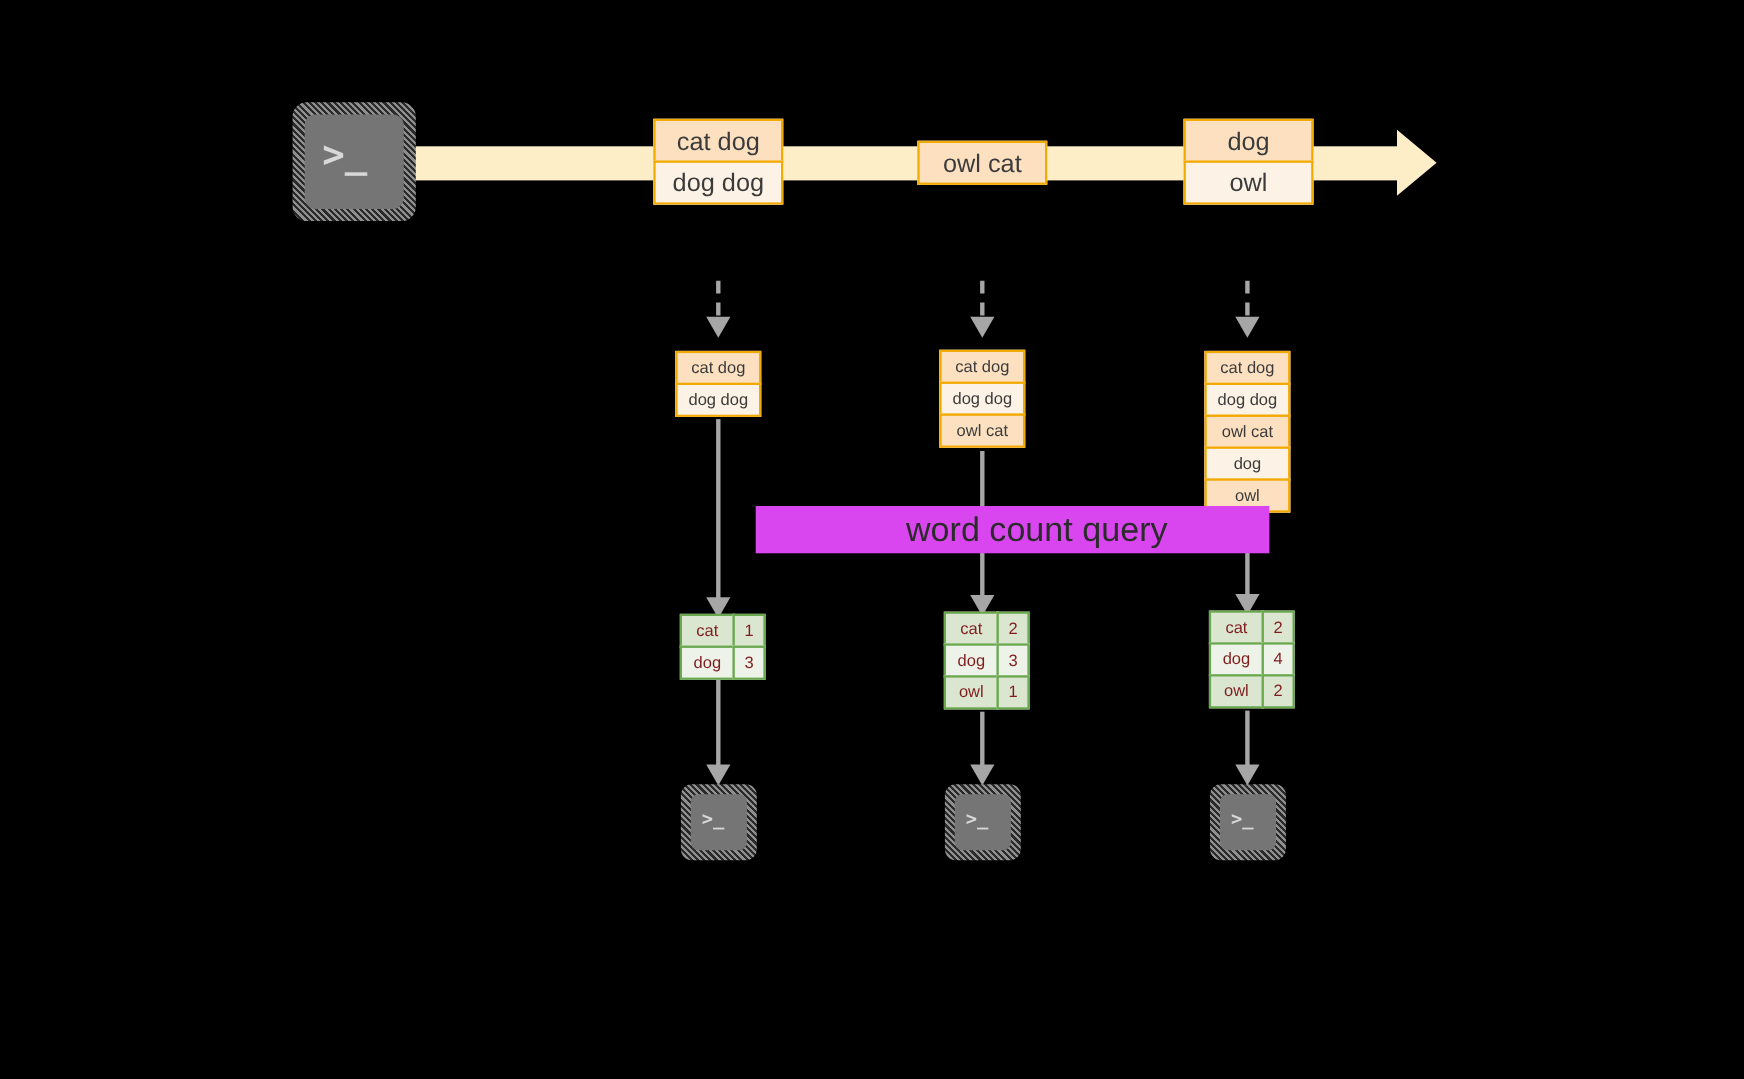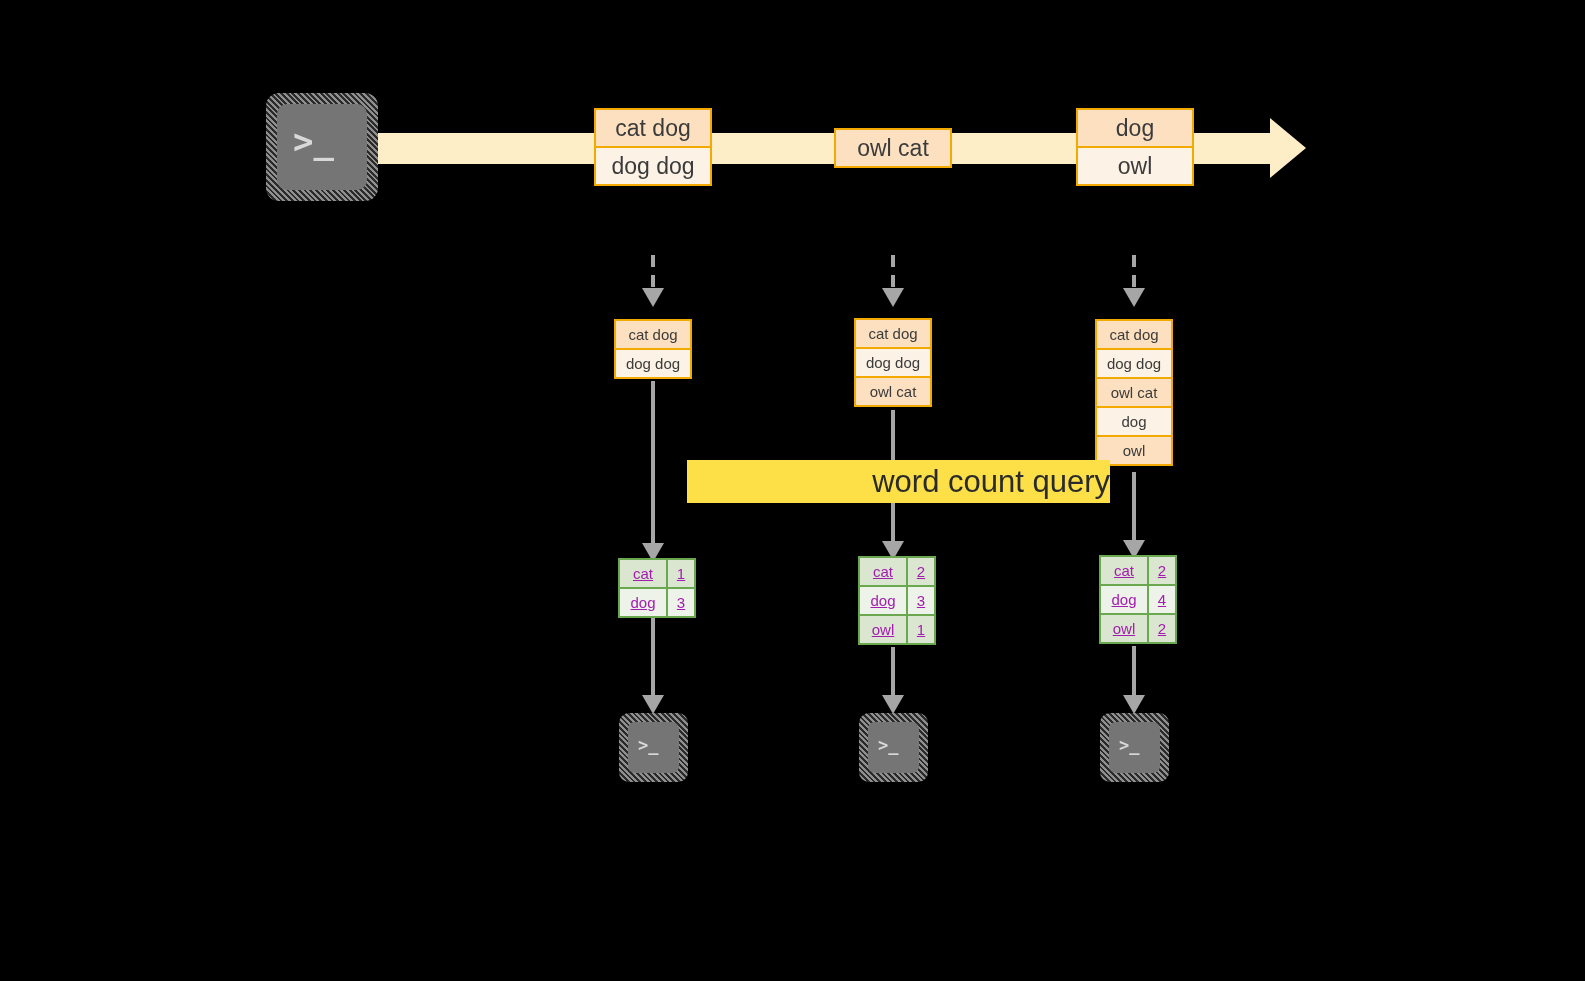--- a/index.html
+++ b/index.html
@@ -105,28 +105,27 @@
   .kv-table {
     position: absolute;
     box-sizing: border-box;
     border-collapse: collapse;
   }
   .kv-row { display: flex; }
   .kv-cell {
     box-sizing: border-box;
     border: 2px solid #6aa84f;
     background: #dbe6d1;
-    color: #a21caf;
+    color: #7f1d1d;
     font-size: 15px;
     height: 31px;
     display: flex;
     align-items: center;
     justify-content: center;
     white-space: nowrap;
-    text-decoration: underline;
   }
   .kv-cell.key { width: 50px; }
   .kv-cell.val { width: 30px; }
   .kv-row.alt .kv-cell { background: #eef3ea; }
 
   
   .v-line {
     position: absolute;
     width: 4px;
     background: #a6a6a6;
@@ -145,27 +144,28 @@
     position: absolute;
     width: 0; height: 0;
     border-left: 11px solid transparent;
     border-right: 11px solid transparent;
     border-top: 19px solid #a6a6a6;
   }
 
   
   .banner {
     position: absolute;
-    background: #fde047;
+    background: #d946ef;
     color: #2b2b2b;
     display: flex;
     align-items: center;
-    justify-content: flex-end;
+    justify-content: center;
     font-size: 31px;
     white-space: nowrap;
+    padding-left: 44px;
   }
 </style>
 </head>
 <body>
 
 <div id="stage">
 
   <div class="stream-band" style="left:360px; top:133px; width:910px; height:31px;"></div>
 
   <div class="stream-head" style="left:1270px; top:118px;"></div>

